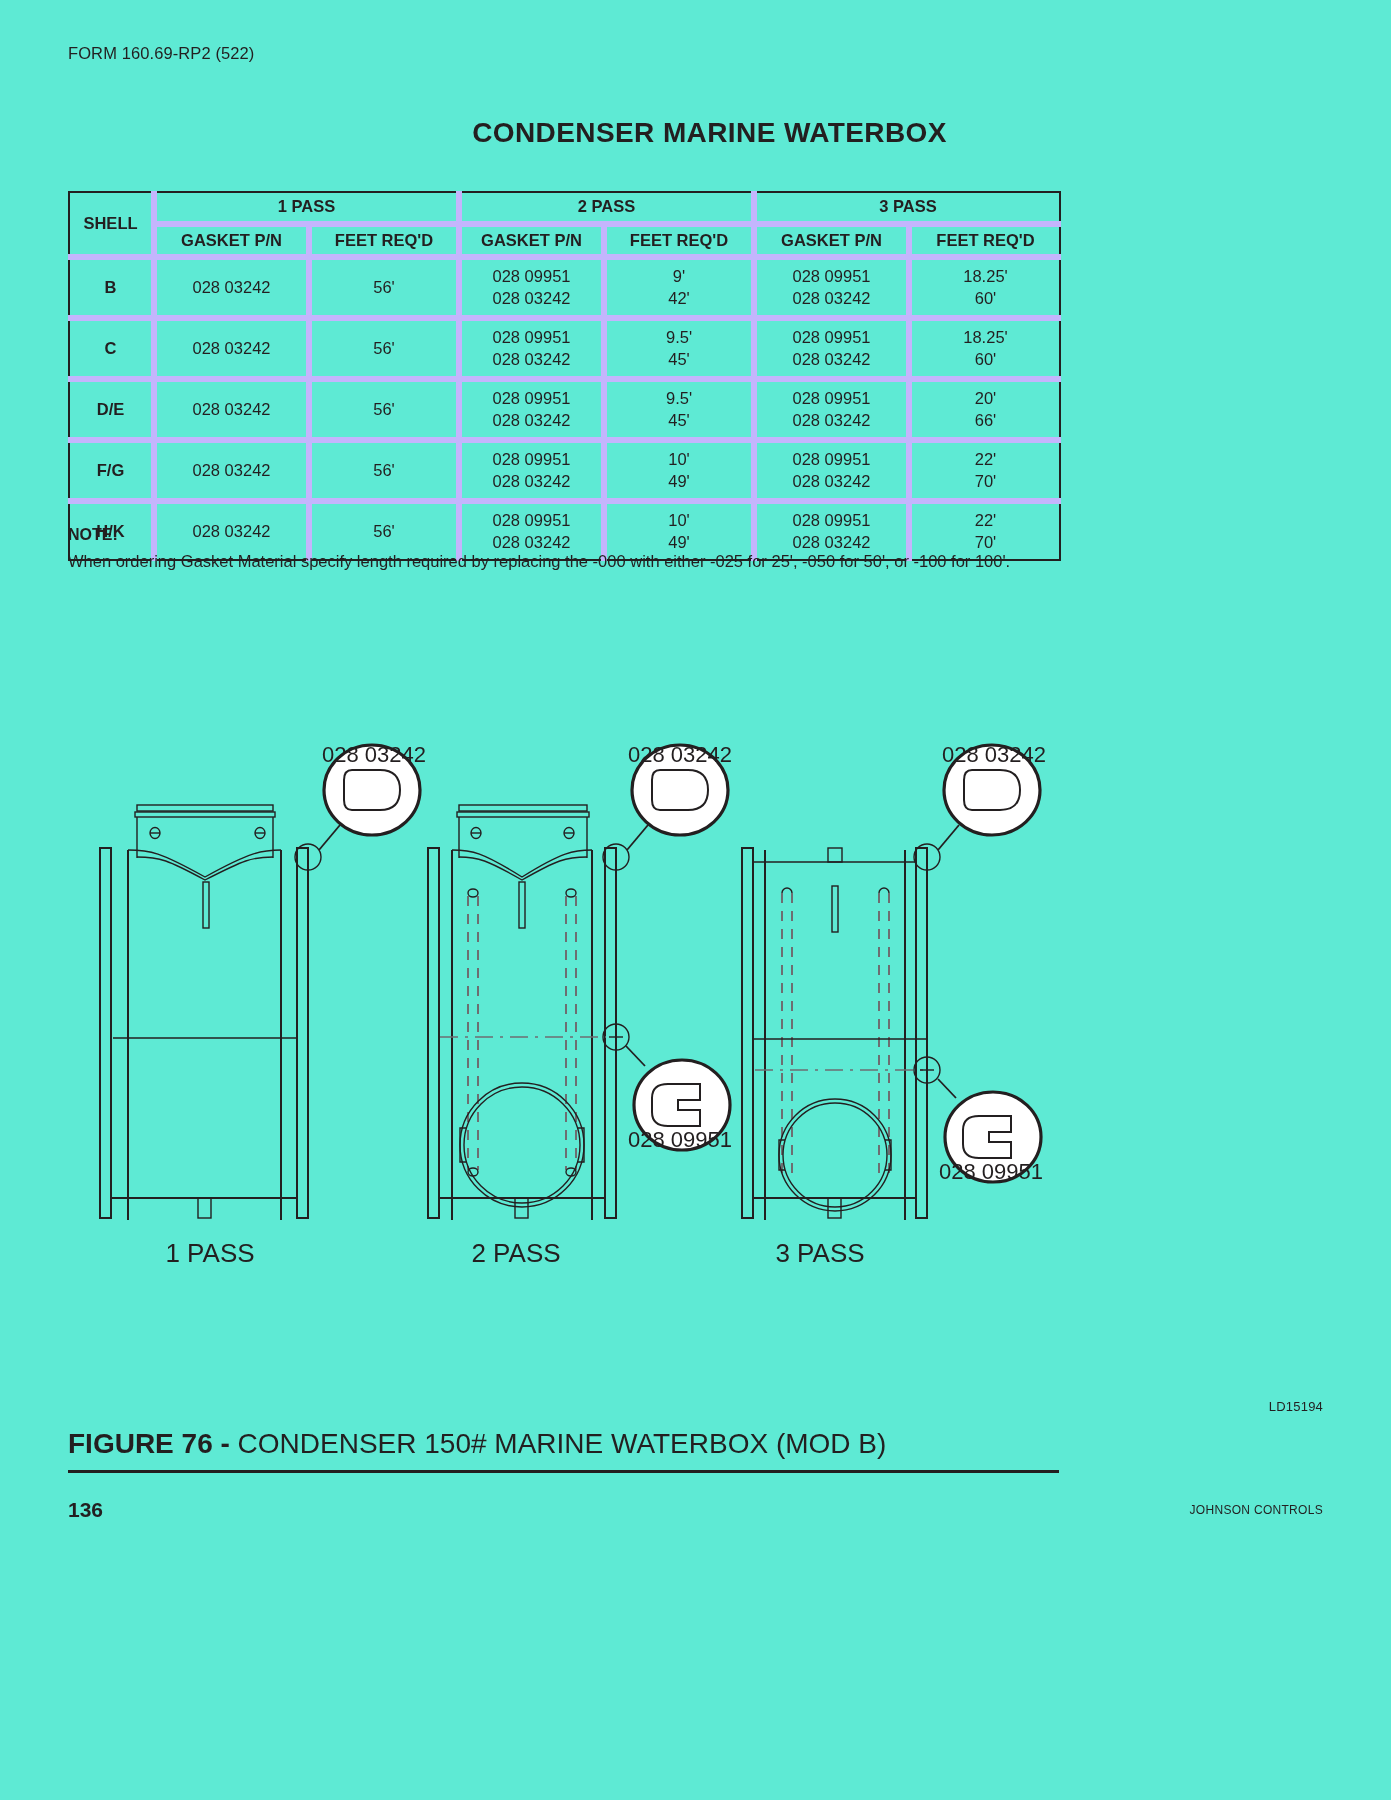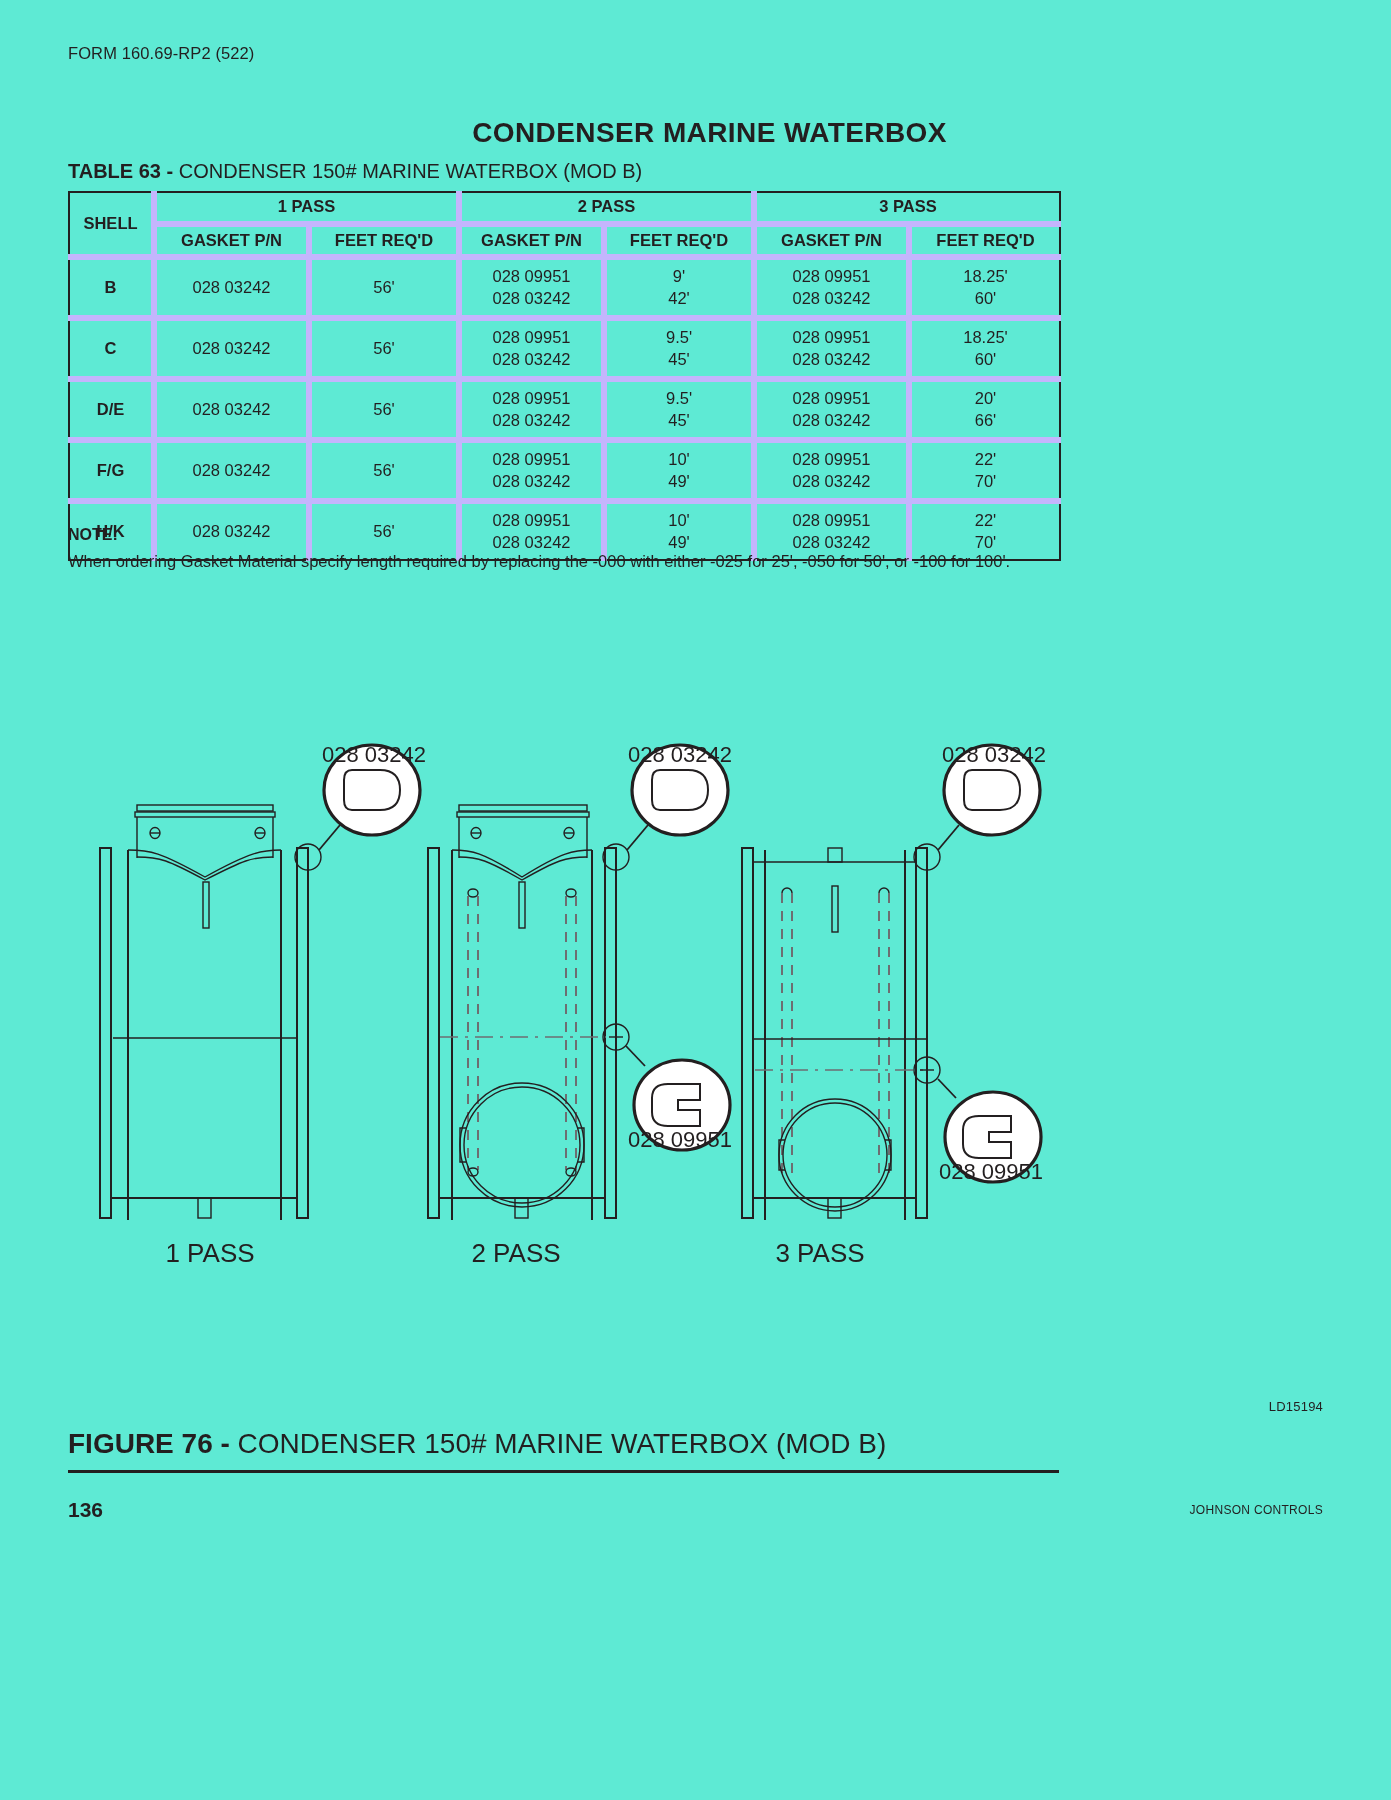--- a/index.html
+++ b/index.html
@@ -164,23 +164,20 @@
   }
 </style>
 </head>
 <body>
 
 <div class="page">
 
   <div class="form-code">FORM 160.69-RP2 (522)</div>
   <h1 class="page-title">CONDENSER MARINE WATERBOX</h1>
 
-  <div class="table-caption">
-    <span class="tc-strong">TABLE 63 -</span><span> CONDENSER 150# MARINE WATERBOX (MOD B)</span>
-  </div>
 
   <table class="data-table">
     <colgroup>
       <col style="width:85px">
       <col style="width:155px">
       <col style="width:150px">
       <col style="width:145px">
       <col style="width:150px">
       <col style="width:155px">
       <col style="width:151px">

